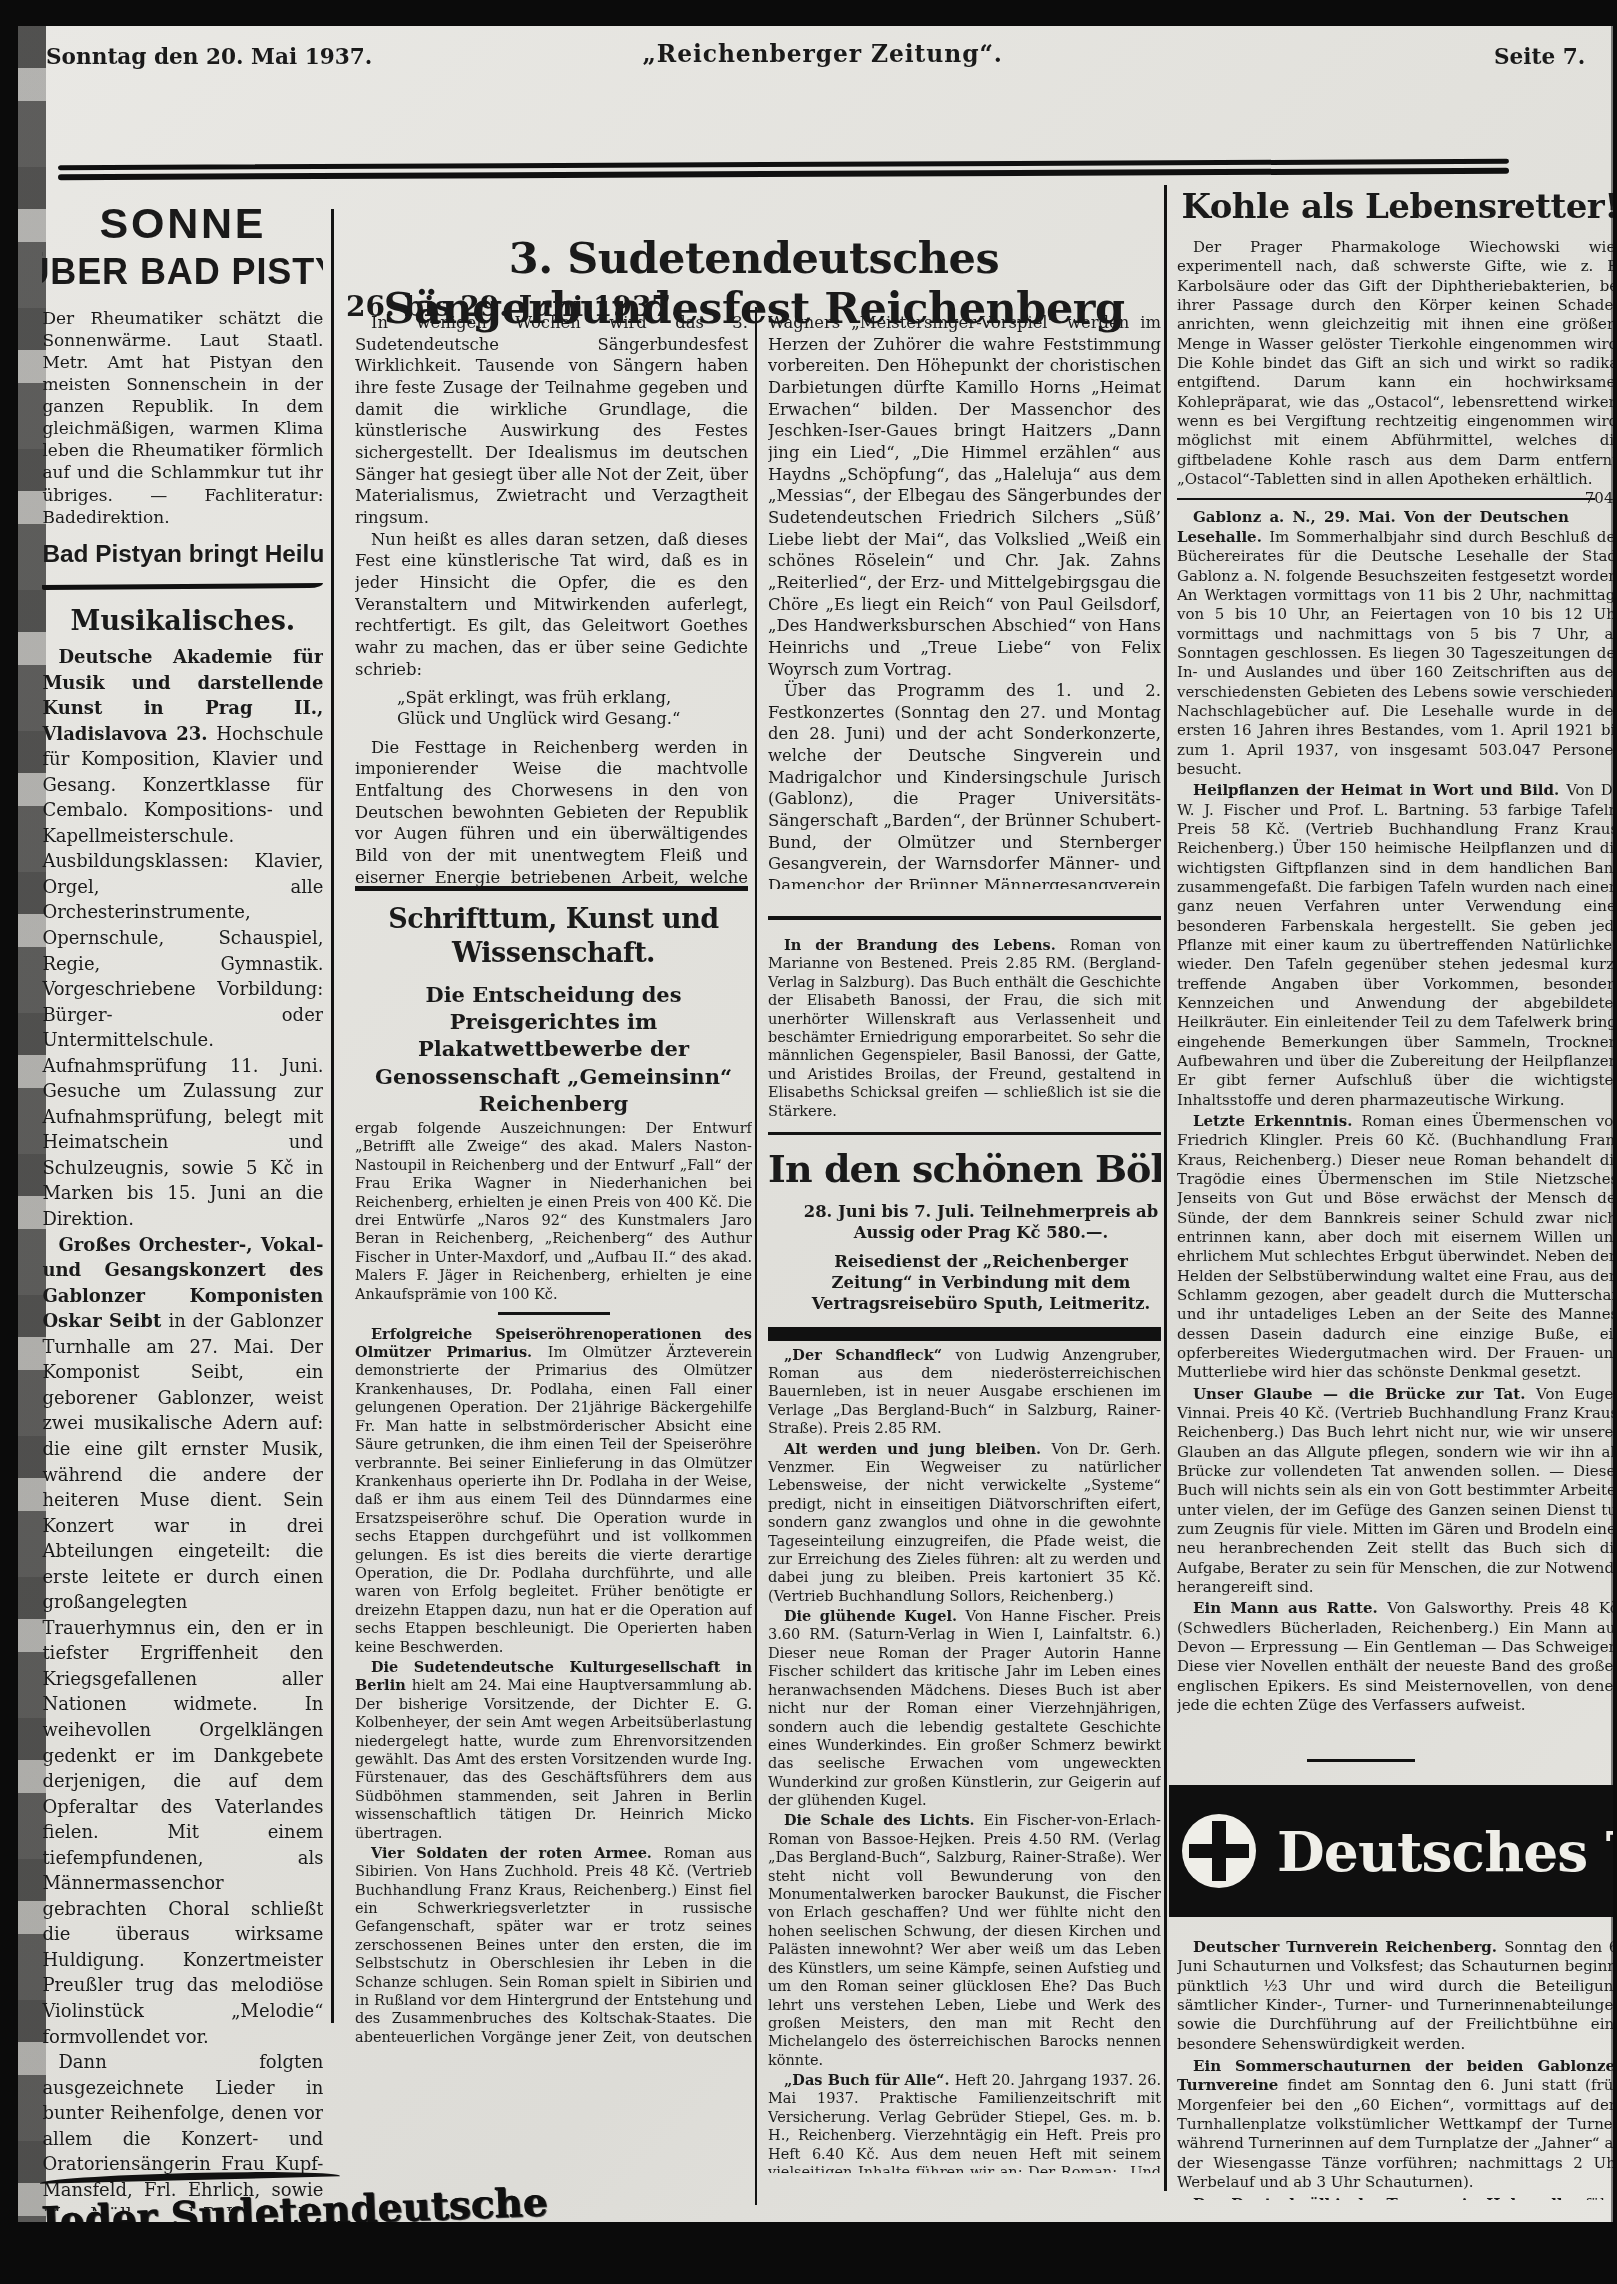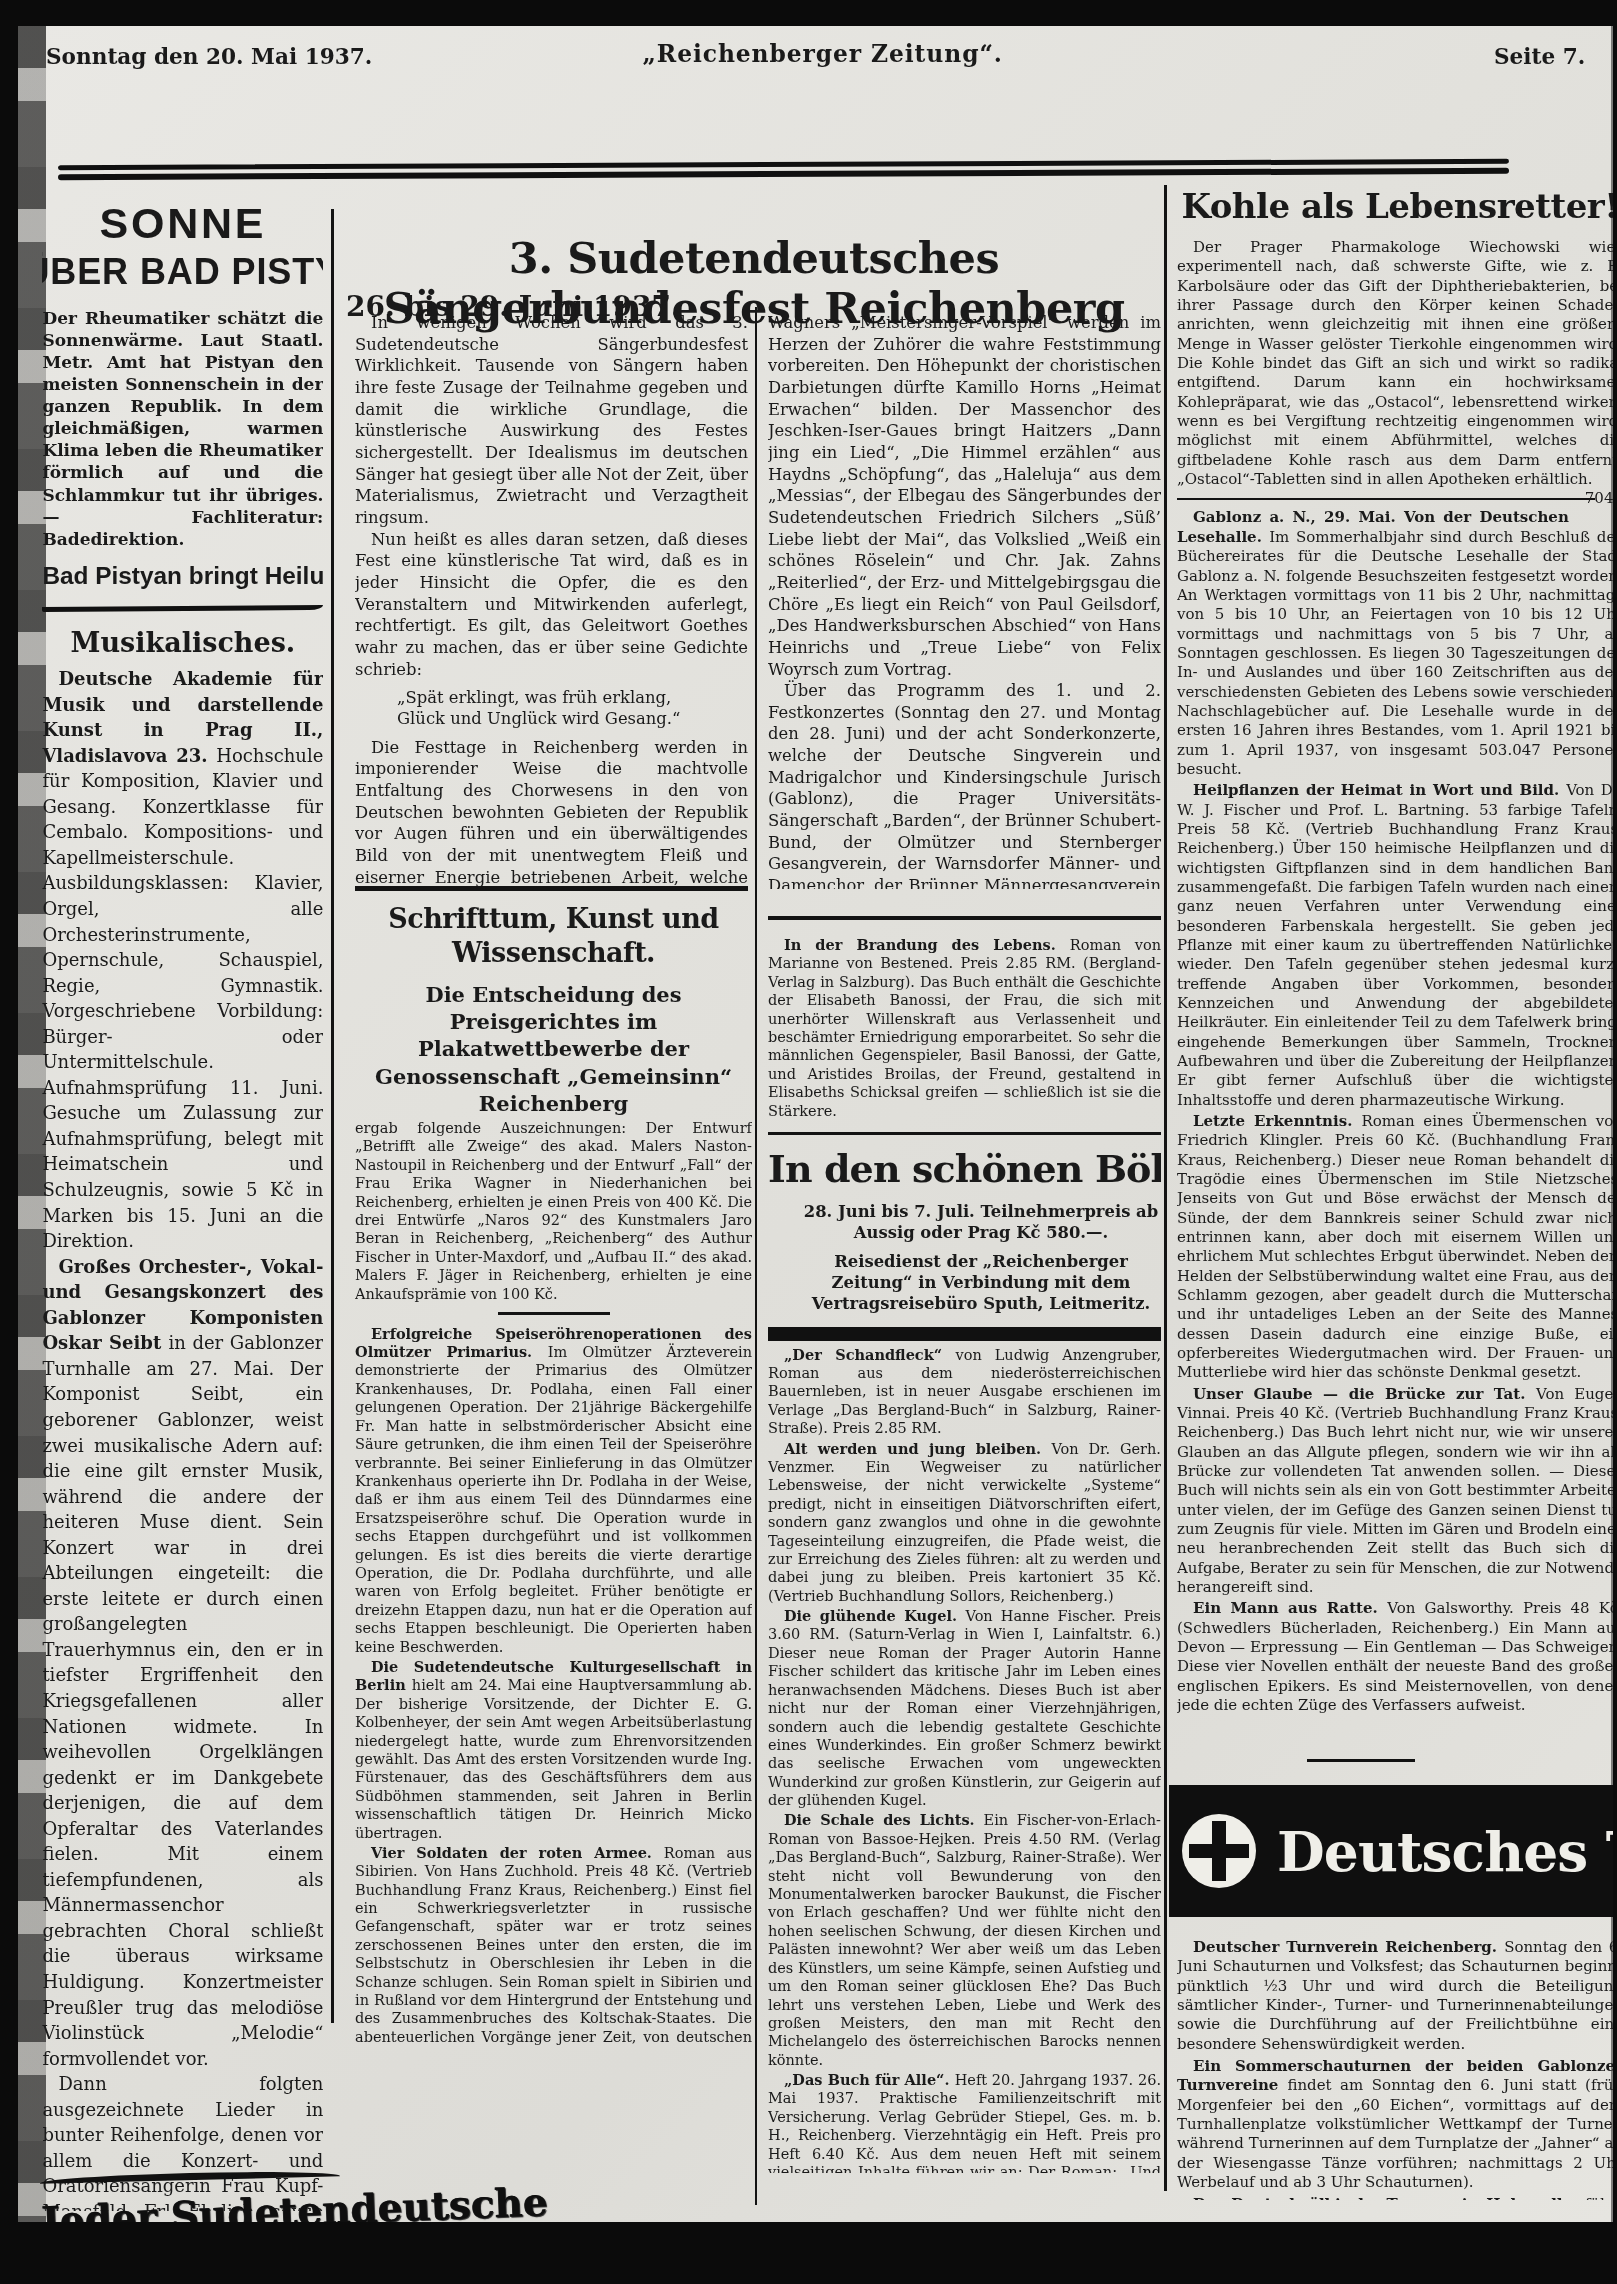--- a/index.html
+++ b/index.html
@@ -29,21 +29,21 @@
   .p .lead::after{content:" ";}
   .noind{text-indent:0;}
   .vrule{position:absolute;background:#131313;}
   .hrule{position:absolute;background:#131313;}
 
   
   .c1{left:24.4px;top:155px;width:281px;height:2030px;overflow:hidden;}
   .ad{text-align:center;font-family:"Liberation Sans",sans-serif;}
   .ad-l1{font-size:43px;font-weight:bold;letter-spacing:2.8px;margin-top:18px;}
   .ad-l2{font-size:36px;font-weight:bold;letter-spacing:0.9px;margin-top:2.8px;white-space:nowrap;margin-left:-19px;}
-  .ad-body{font-family:"DejaVu Serif",serif;font-weight:bold;font-size:17px;line-height:1.3;text-align:justify;margin-top:14px;}
+  .ad-body{font-family:"DejaVu Serif",serif;font-weight:normal;font-size:17px;line-height:1.3;text-align:justify;margin-top:14px;}
   .ad-slogan{font-size:24.4px;font-weight:bold;margin-top:12.2px;white-space:nowrap;}
   .hr-curve{height:4.7px;background:#111;border-radius:0 0 28px 3.7px/0 0 10.3px 3.7px;margin-top:16px;transform:rotate(-.4deg);}
   .c1-title{text-align:center;font-size:27px;font-weight:bold;margin:16px 0 8.4px 0;}
   .c1-body{font-size:18px;line-height:1.42;}
   .stamp{position:absolute;left:24.4px;top:2147px;width:300px;transform:rotate(-2.2deg);}
   .stamp-rule{height:6.6px;background:#111;border-radius:50%/100% 100% 0 0;margin-bottom:12.2px;transform:rotate(.8deg);}
   .stamp-l1{font-size:39px;font-weight:bold;color:#0f0f0f;text-shadow:0.9px 0.9px 0.9px #2a2a2a,-0.5px 0 0.5px #333;white-space:nowrap;}
   .stamp-l2{display:inline-block;background:#141414;color:#454545;font-size:31px;font-weight:bold;
             padding:3.7px 12.2px 6.6px 12.2px;margin-top:4.7px;white-space:nowrap;text-shadow:0 0 1.4px #222;}
 

